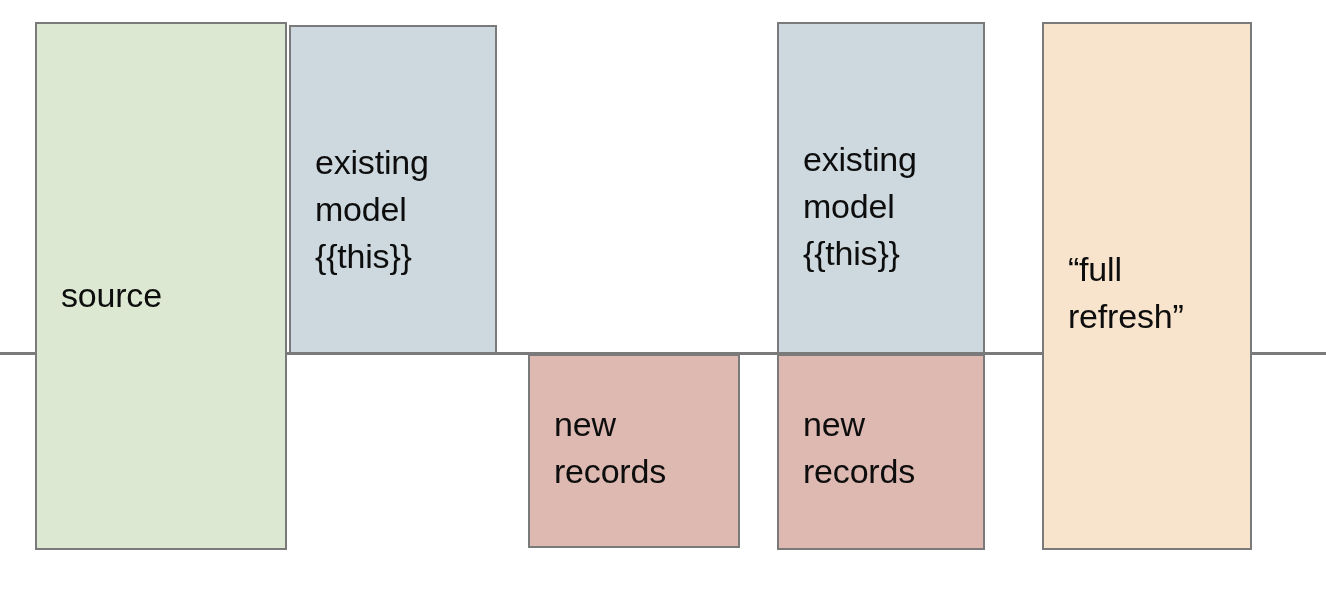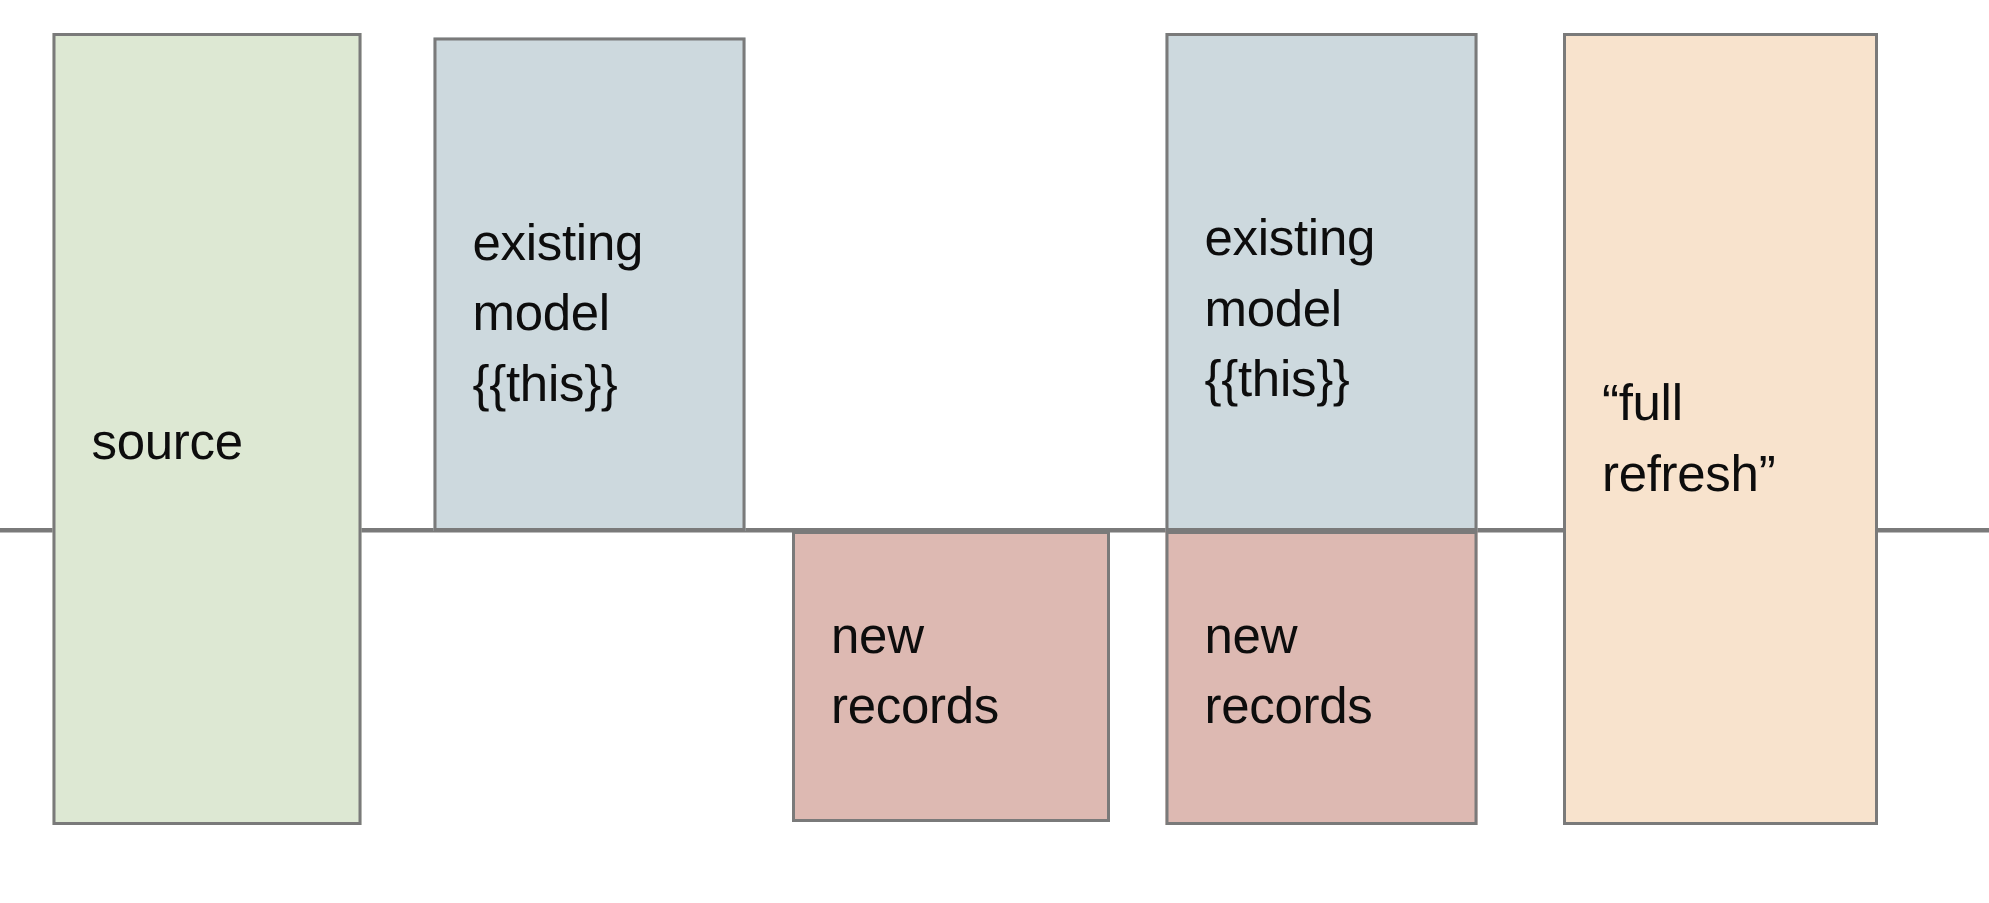--- a/index.html
+++ b/index.html
@@ -47,21 +47,21 @@
   
   .label-pos-center { position: absolute; left: 0; right: 0; padding-left: 24px; }
 </style>
 </head>
 <body>
 
 <div id="canvas">
 
   <div class="timeline-axis" style="top: 352px; left: 0px; width: 1326px; border-top-color: rgb(122, 122, 122);"></div>
 
-  <div class="node-box" id="box-source" style="left: 35px; top: 22px; width: 206px; height: 528px; background: rgb(221, 232, 211); border-color: rgb(122, 122, 122);">
+  <div class="node-box" id="box-source" style="left: 35px; top: 22px; width: 252px; height: 528px; background: rgb(221, 232, 211); border-color: rgb(122, 122, 122);">
     <div class="node-label label-pos-center" style="top: 248px; color: rgb(13, 13, 13);">source</div>
   </div>
 
   <div class="node-box" id="box-existing-model-1" style="left: 289px; top: 25px; width: 208px; height: 329px; background: rgb(205, 217, 222); border-color: rgb(122, 122, 122);">
     <div class="node-label label-pos-center" style="top: 112px; color: rgb(13, 13, 13);">existing
 model
 {{this}}</div>
   </div>
 
   <div class="node-box" id="box-new-records-1" style="left: 528px; top: 354px; width: 212px; height: 194px; background: rgb(221, 185, 178); border-color: rgb(122, 122, 122);">

